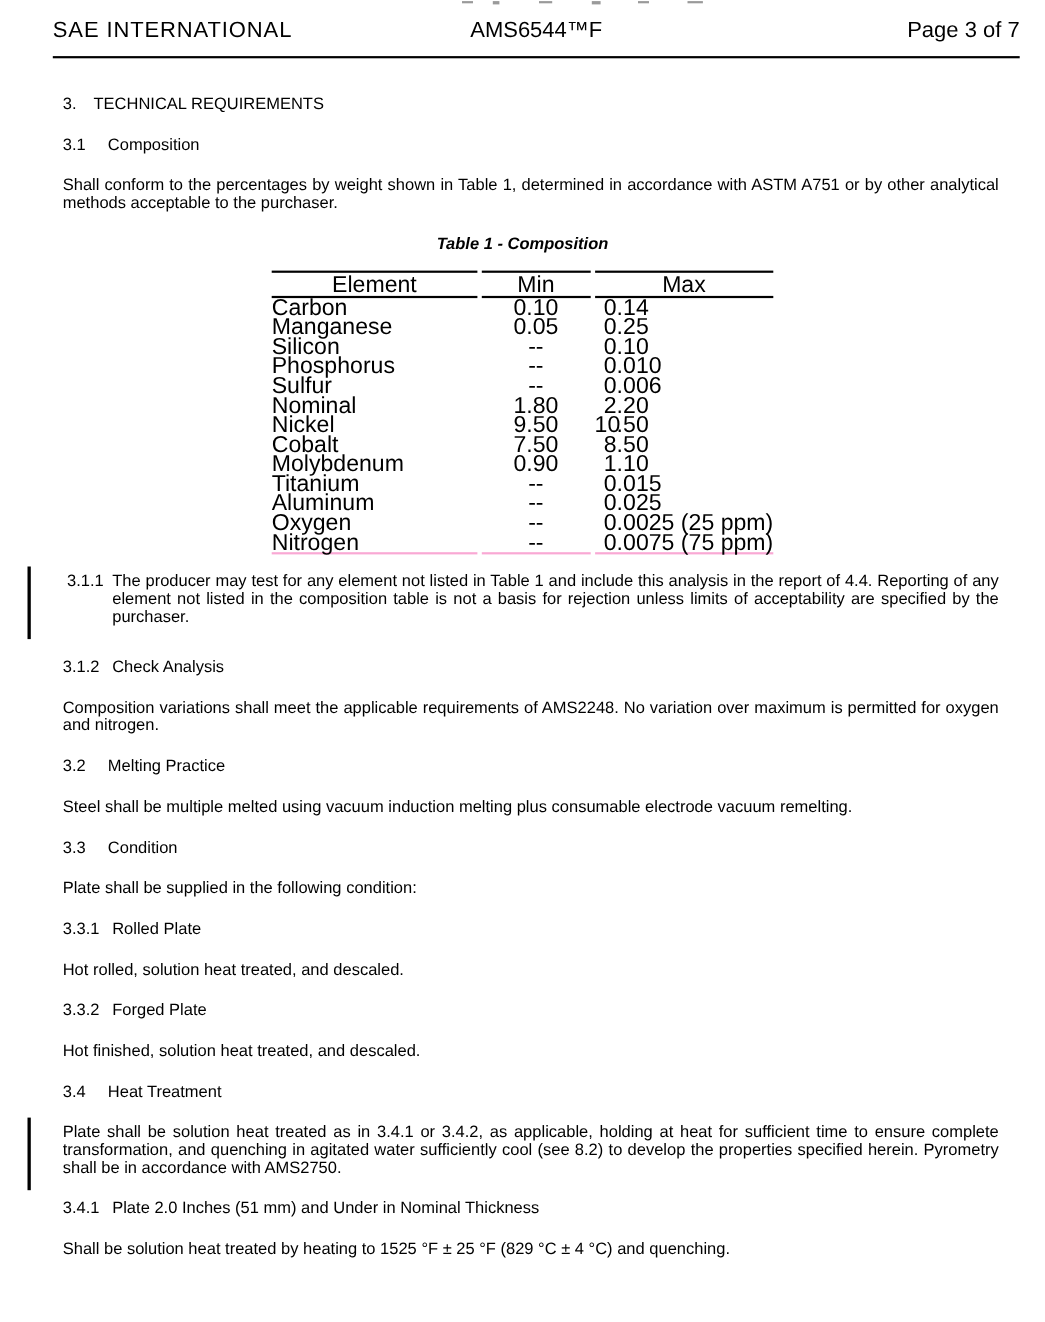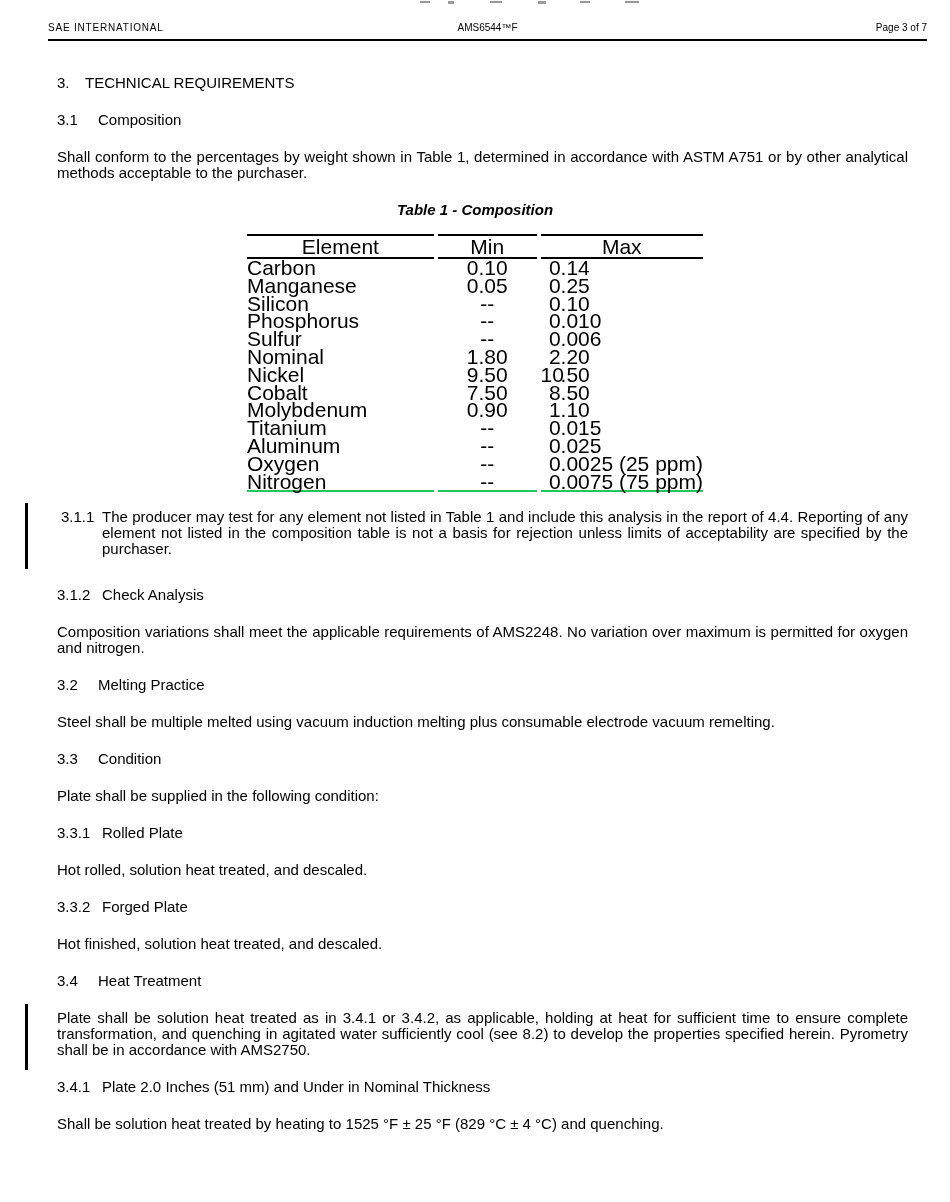--- a/index.html
+++ b/index.html
@@ -13,23 +13,23 @@
   }
   
   .top-frags{position:absolute;top:1px;left:420px;width:240px;height:7px;}
   .top-frags i{position:absolute;top:0;background:#9a9a9a;display:block;}
 
   .content{margin-left:57px;width:851px;}
 
   .doc-header{
     display:flex;align-items:flex-end;
     margin:19px -19px 0 -9px;
-    padding-bottom:2px;
+    padding-bottom:14px;
     border-bottom:2px solid #000;
-    font-size:10px;line-height:18px;
+    font-size:20px;line-height:18px;
   }
   .doc-header .h-left{flex:1;text-align:left;letter-spacing:0.8px;}
   .doc-header .h-center{flex:1;text-align:center;}
   .doc-header .h-right{flex:1;text-align:right;}
   .doc-header{margin-bottom:34px;}
 
   .sec{margin:0 0 21px 0;white-space:nowrap;}
   .sec .num{display:inline-block;}
   .num-1{width:28px;}
   .num-2{width:41px;}
@@ -57,21 +57,21 @@
   table.comp th{
     font-weight:normal;text-align:center;
     border-top:2px solid #000;border-bottom:2px solid #000;
     height:21px;line-height:21px;padding:0;
   }
   table.comp td{padding:0;line-height:17.8px;height:17.8px;}
   td.el{padding-left:10px;text-align:left;}
   td.mn{text-align:center;}
   td.mx{padding-left:18px;text-align:left;white-space:nowrap;}
   td.mx .int{display:inline-block;width:20px;text-align:right;}
-  tr.last td{border-bottom:2px solid #22c55e;margin-left:16px;}
+  tr.last td{border-bottom:2px solid #f9a8d4;margin-left:16px;}
 </style>
 </head>
 <body>
 
 <div class="page">
 
   <div class="top-frags">
     <i style="left:0;width:10px;height:2px;"></i>
     <i style="left:28px;width:6px;height:3px;"></i>
     <i style="left:70px;width:12px;height:2px;"></i>

